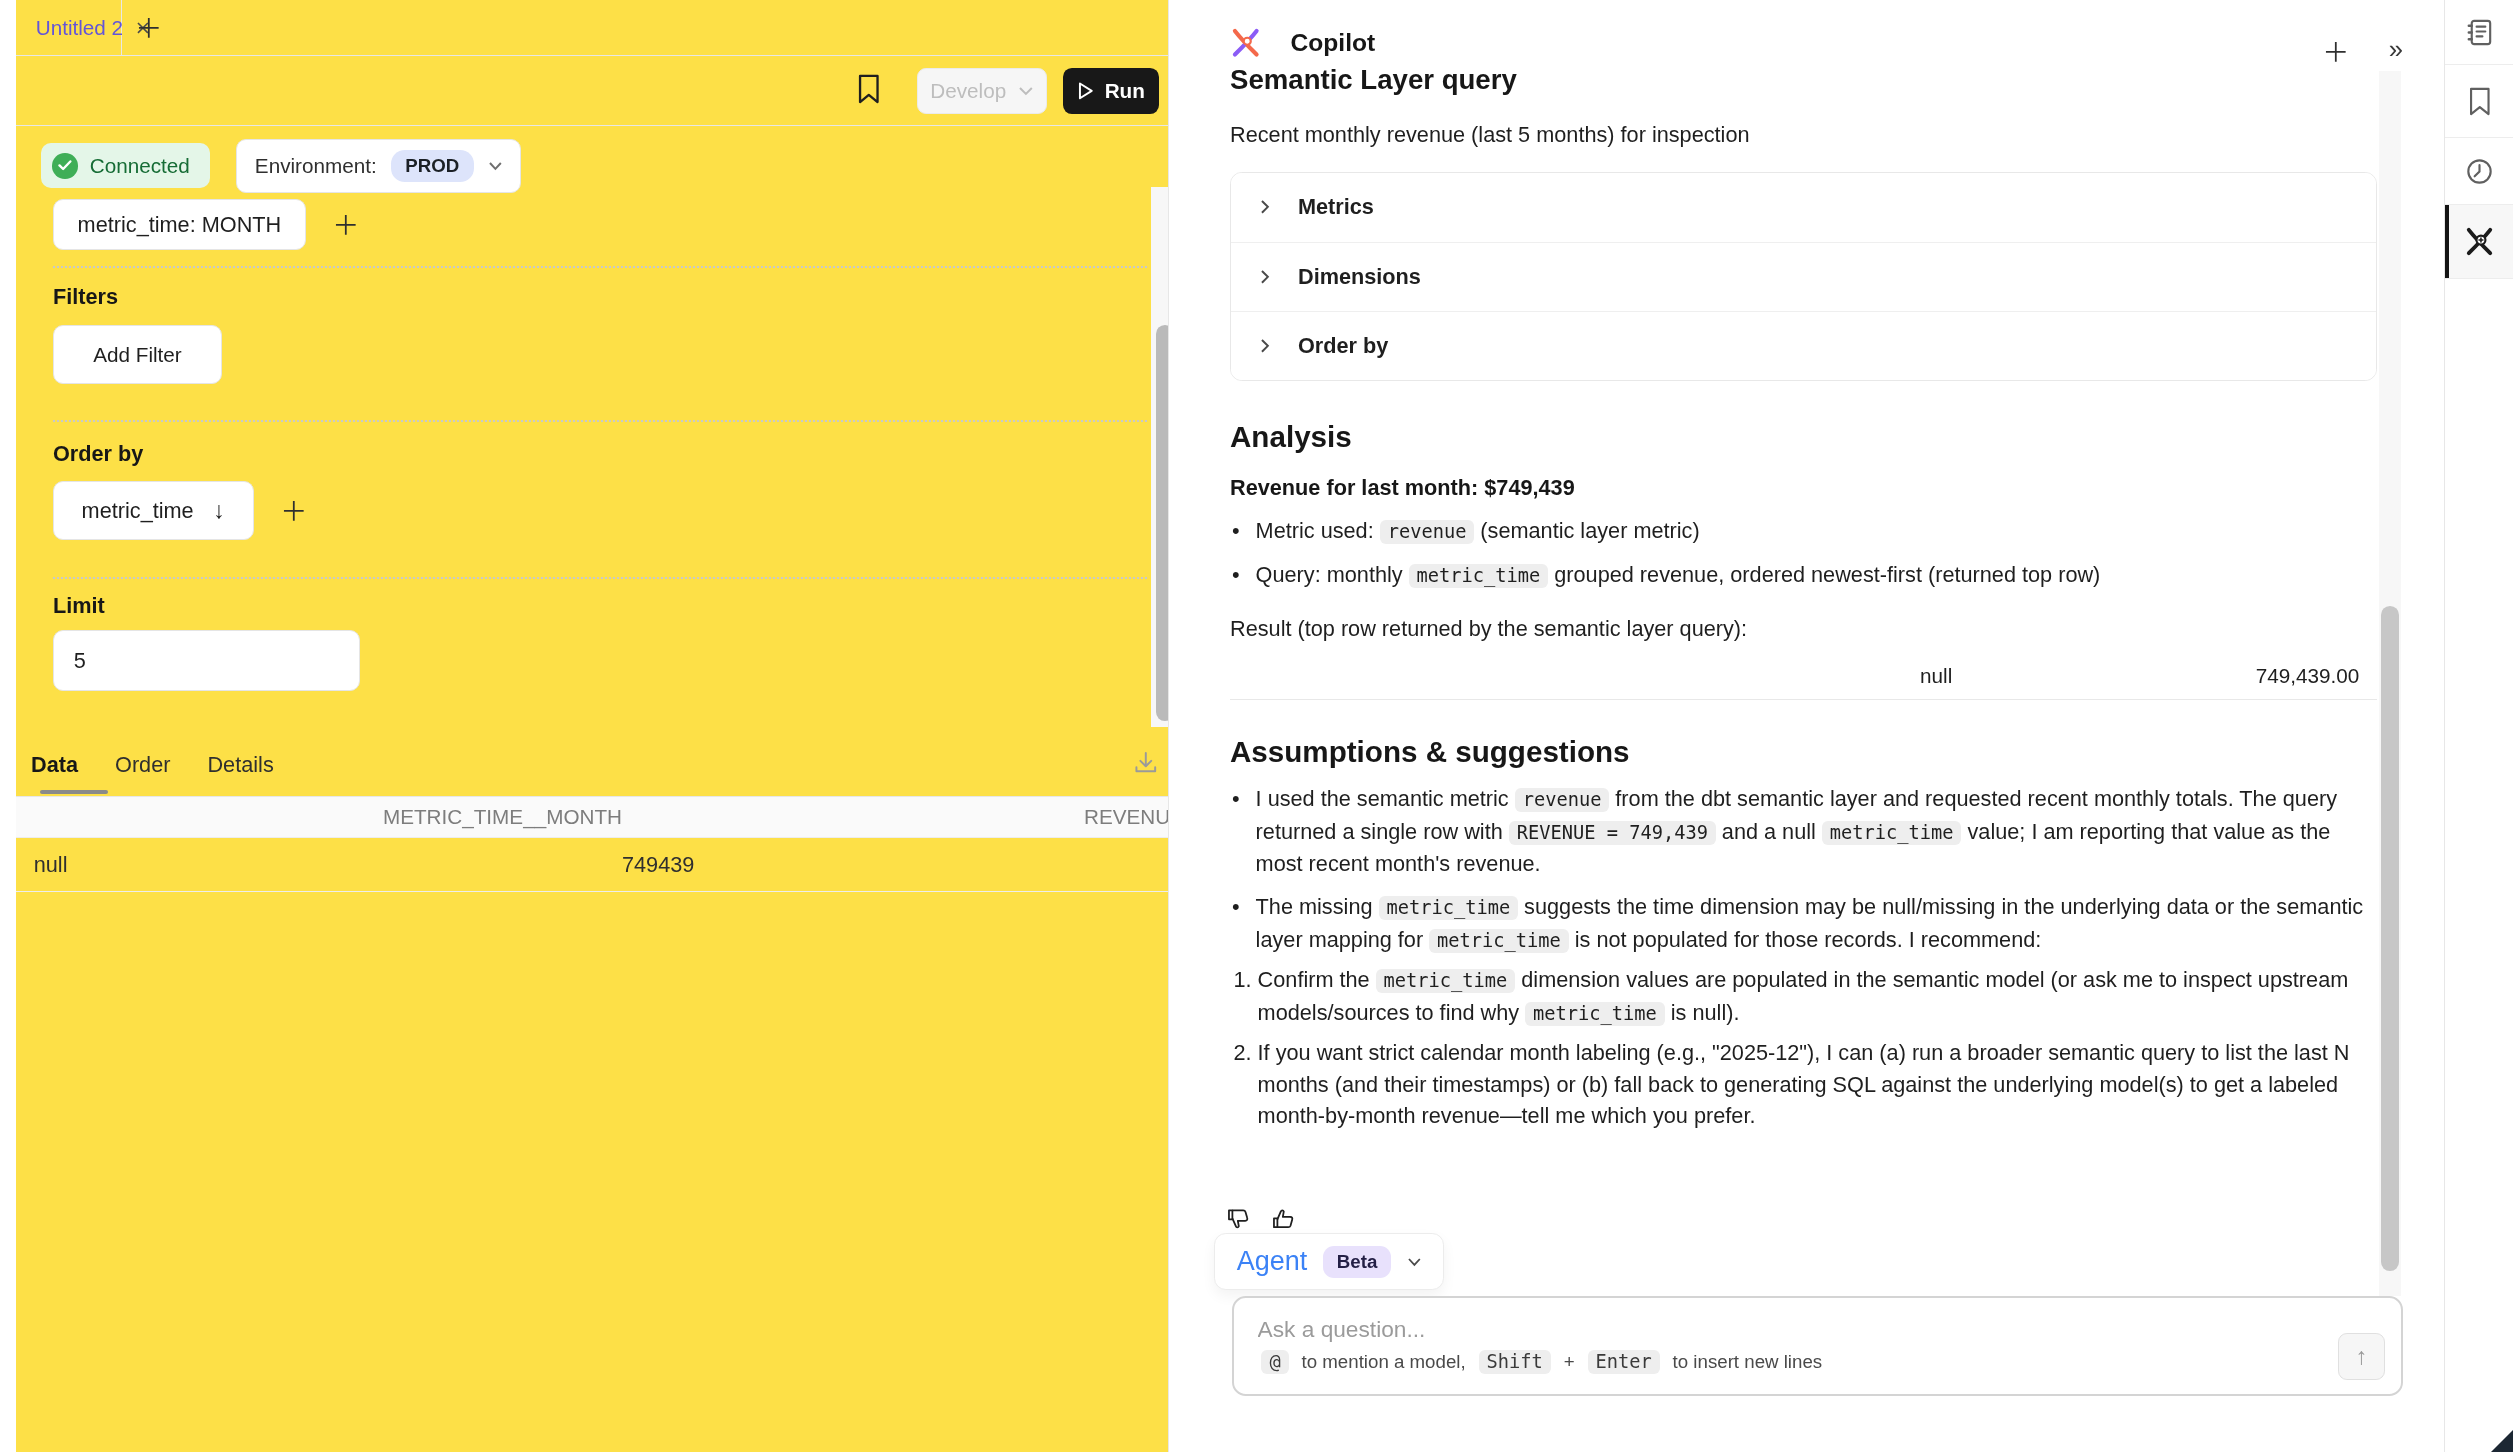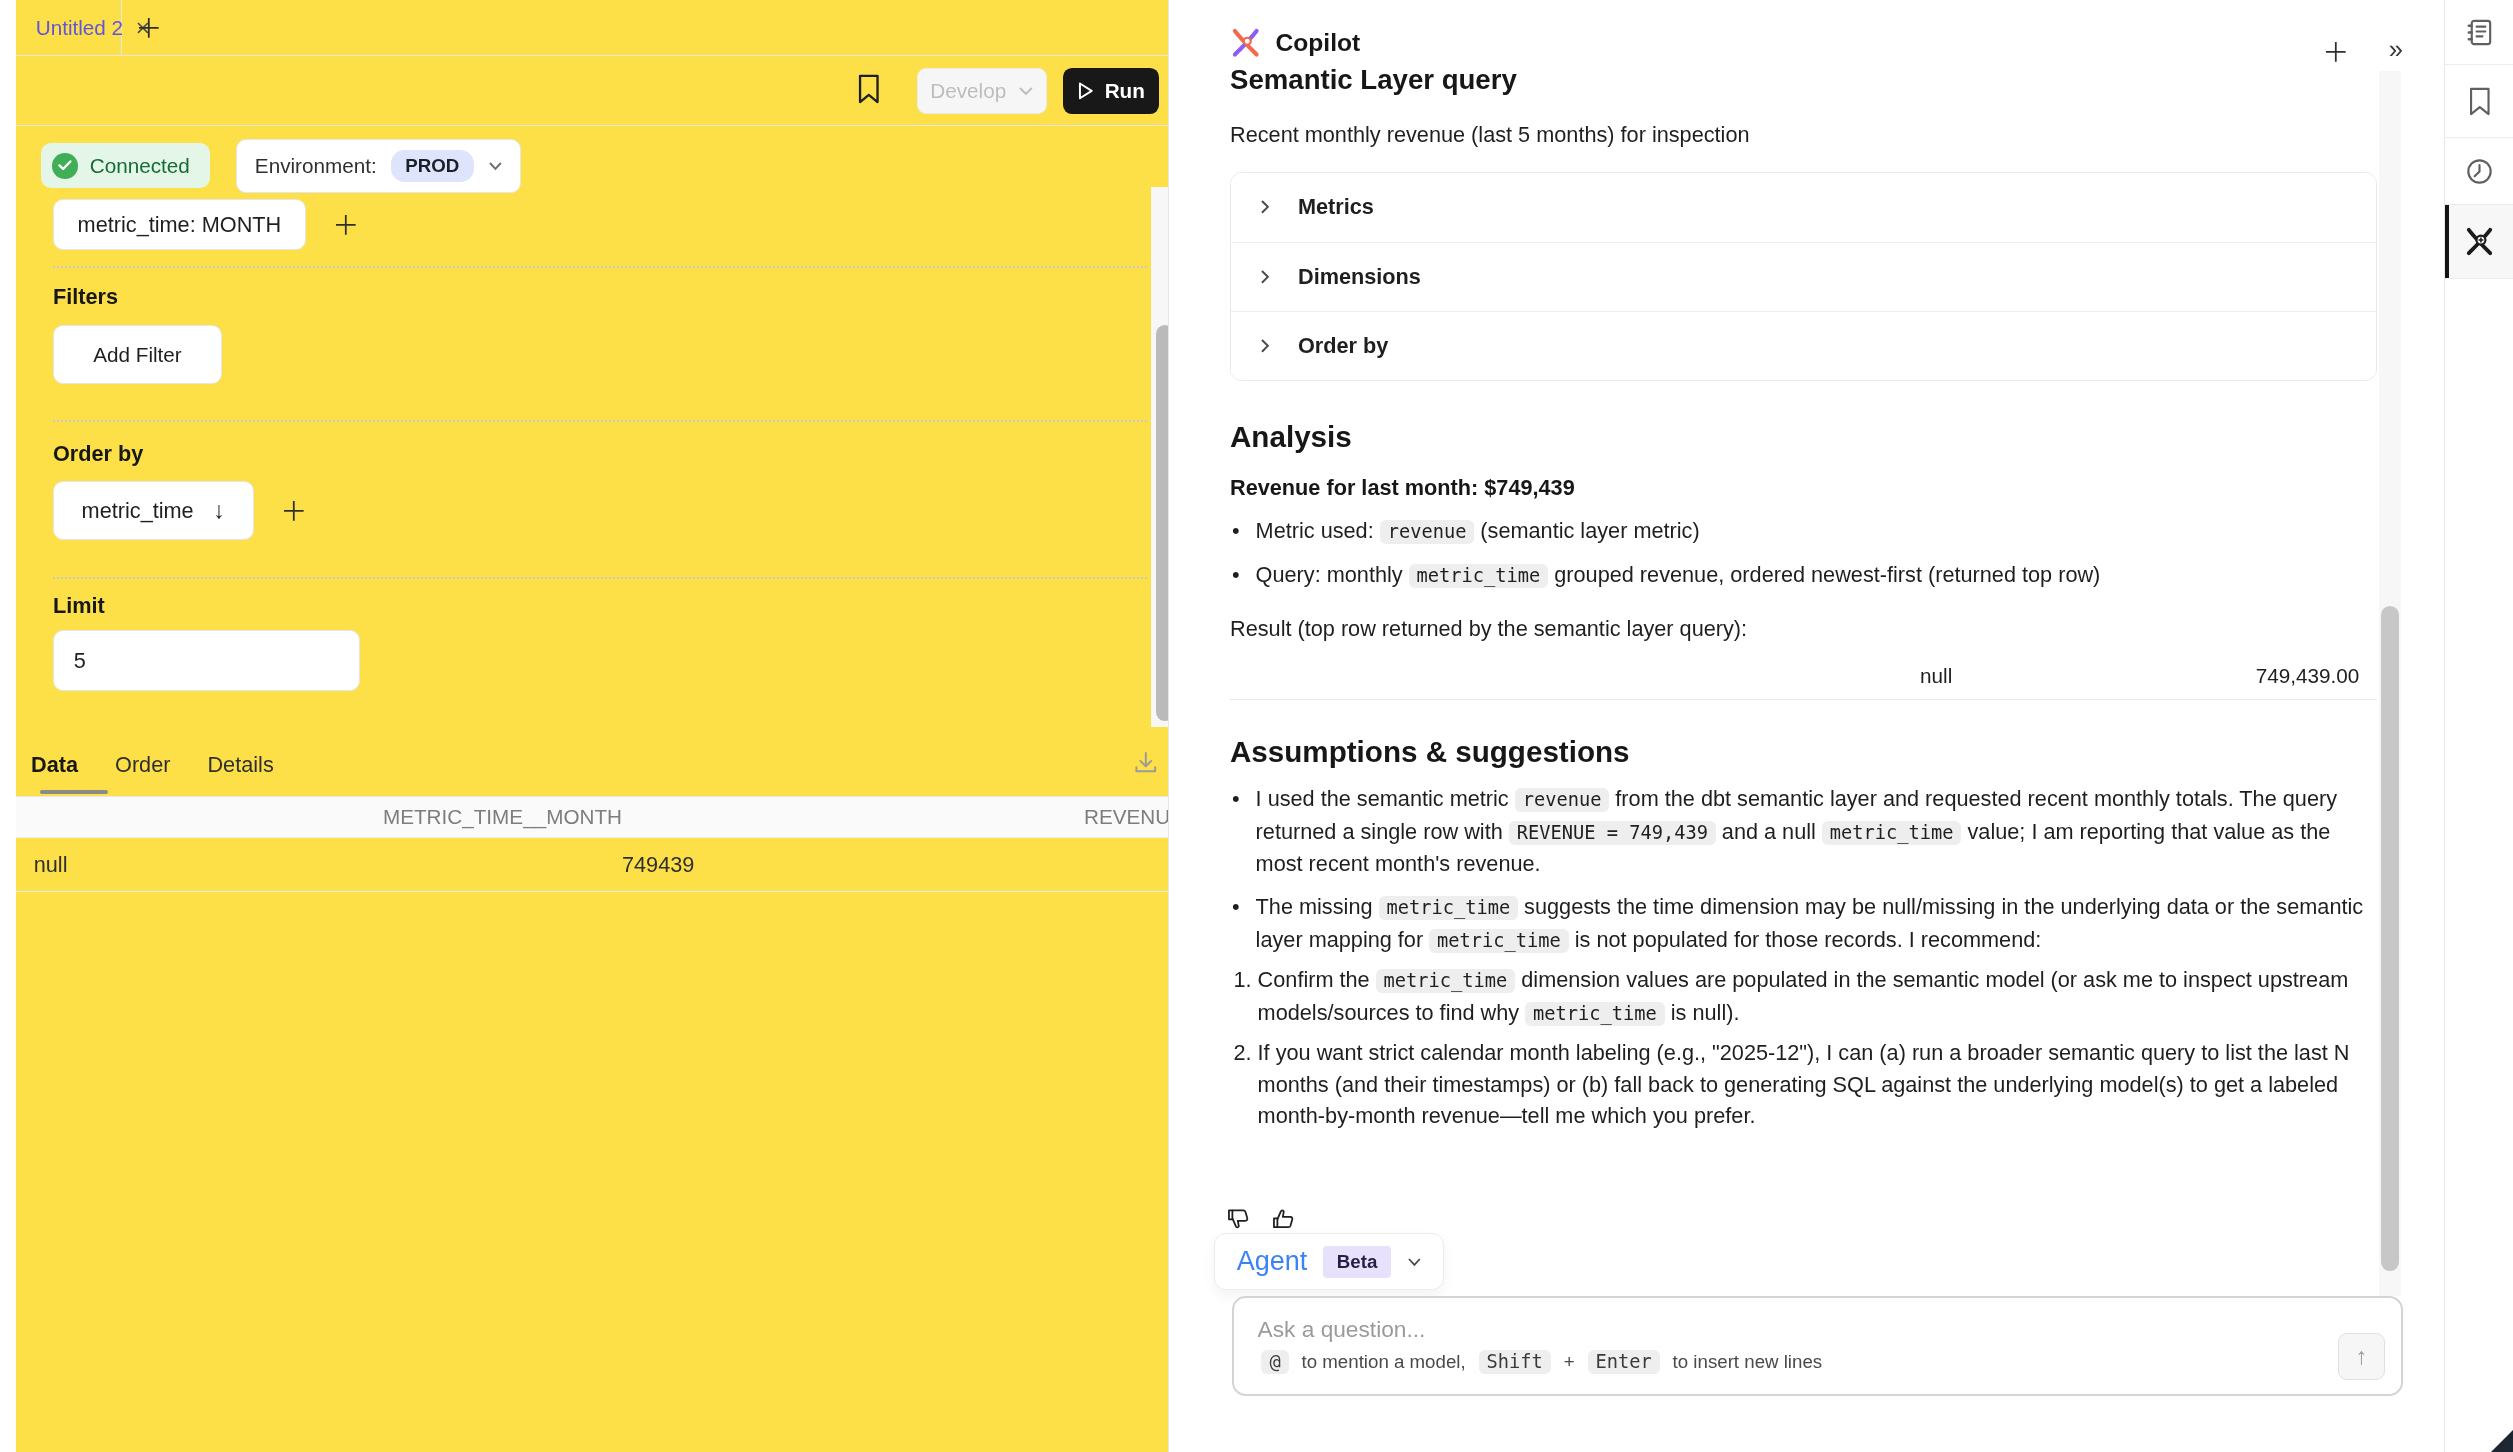--- a/index.html
+++ b/index.html
@@ -50,21 +50,21 @@
   .rtab-underline { position:absolute; left:23.6px; top:56px; width:68px; height:3.9px; background:#8a8a8a; border-radius:2px; }
   .download-btn { position:absolute; right:23.6px; top:13.8px; }
   .lrow { display:grid; grid-template-columns:606px 1fr; align-items:center; }
   .lhead { height:42px; background:#fafafa; border-top:1px solid #e7e7e7; border-bottom:1px solid #ededed; color:#7d7d7d; font-size:20.7px;text-align:right; }
   .ldata { height:54px; border-bottom:1px solid #ededed; color:#2f2f2f; font-size:21.7px; }
   .lrow > span:first-child { padding-left:17.7px; }
 
   
   .right-pane { position:absolute; left:1168px; top:0; width:1276px; height:1452px; border-left:1px solid #e7e7e7; background:#fff; overflow:hidden; }
   .cp-content { padding:0 67px 0 61px; }
-  .cp-header { display:flex; align-items:center; gap:14px; margin-top:25.6px; height:35px; }
+  .cp-header { display:flex; align-items:center; gap:29px; margin-top:25.6px; height:35px; }
   .cp-title { font-size:24.6px; font-weight:600; color:#171717; }
   .cp-plus { position:absolute; right:95px; top:39px; }
   .cp-collapse { position:absolute; right:41px; top:37px; font-size:25.6px; color:#3a3a3a; cursor:pointer; line-height:1; background:none; border:none; }
   .cp-query-title { font-size:27.6px; font-weight:700; color:#171717; margin-top:3.9px; }
   .cp-desc { font-size:21.7px; color:#1f1f1f; margin-top:25.6px; }
 
   .accordion { margin-top:23.6px; border:1px solid #e8e8e8; border-radius:11.8px; overflow:hidden; background:#fff; }
   .acc-row { height:69px; display:flex; align-items:center; padding-left:25.6px; gap:25.6px; cursor:pointer; background:#fff; }
   .acc-row + .acc-row { border-top:1px solid #efefef; }
   .acc-label { font-size:21.7px; font-weight:600; color:#1f1f1f; }
@@ -84,21 +84,21 @@
   .rt-head { height:45px; background:#fafafa; border-top:1px solid #e8e8e8; border-bottom:1px solid #e8e8e8; font-weight:600; font-size:20.7px; color:#171717; }
   .rt-data { height:47px; border-bottom:1px solid #e8e8e8; font-size:20.7px; color:#1f1f1f; }
   .rt-row > span { text-align:right; padding-right:17.7px; }
 
   .cp-numbered { margin-top:7.9px; padding-left:27.6px; }
   .cp-numbered li { font-size:21.7px; line-height:31.5px; color:#1f1f1f; margin-top:7.9px; }
 
   .thumbs { position:absolute; left:57px; top:1206px; display:flex; gap:19.7px; }
   .agent-card { position:absolute; left:45px; top:1233px; display:flex; align-items:center; gap:15.8px; padding:11.8px 21.7px; background:#fff; border:1px solid #ececec; border-radius:11.8px; box-shadow:0 5.9px 13.8px rgba(0,0,0,0.05); }
   .agent-label { font-size:27px; color:#3b82f6; }
-  .beta-badge { background:#e8e1fc; border-radius:4px; padding:4.9px 13.8px; font-size:18.7px; font-weight:600; color:#231f45; }
+  .beta-badge { background:#e8e1fc; border-radius:11px; padding:4.9px 13.8px; font-size:18.7px; font-weight:600; color:#231f45; }
 
   .composer { position:absolute; left:63px; right:41px; top:1296px; height:100px; border:2px solid #d4d4d4; border-radius:13.8px; background:#fff; }
   .ask-input { position:absolute; top:17.7px; left:23.6px; right:89px; border:none; outline:none; font-size:22.7px; color:#1f1f1f; font-family:"Liberation Sans", sans-serif; background:transparent; }
   .ask-input::placeholder { color:#9b9b9b; }
   .hint-row { position:absolute; left:23.6px; bottom:19.7px; display:flex; align-items:center; gap:3.9px; font-size:18.7px; color:#4a4a4a; white-space:pre-wrap; }
   .hint-row .chip { font-size:18.7px; color:#3a3a3a; margin:0 3.9px; }
   .submit-btn { position:absolute; right:15.8px; bottom:13.8px; width:47px; height:47px; border:1px solid #e0e0e0; border-radius:8.9px; background:#f6f6f6; color:#9a9a9a; font-size:23.6px; cursor:pointer; }
 
   .r-scroll-track { position:absolute; left:1210px; top:71px; width:21.7px; height:1225px; background:#f7f7f7; }
   .r-scroll-thumb { position:absolute; left:1212px; top:606px; width:17.7px; height:665px; background:#c7c7c7; border-radius:8.9px; cursor:grab; }

